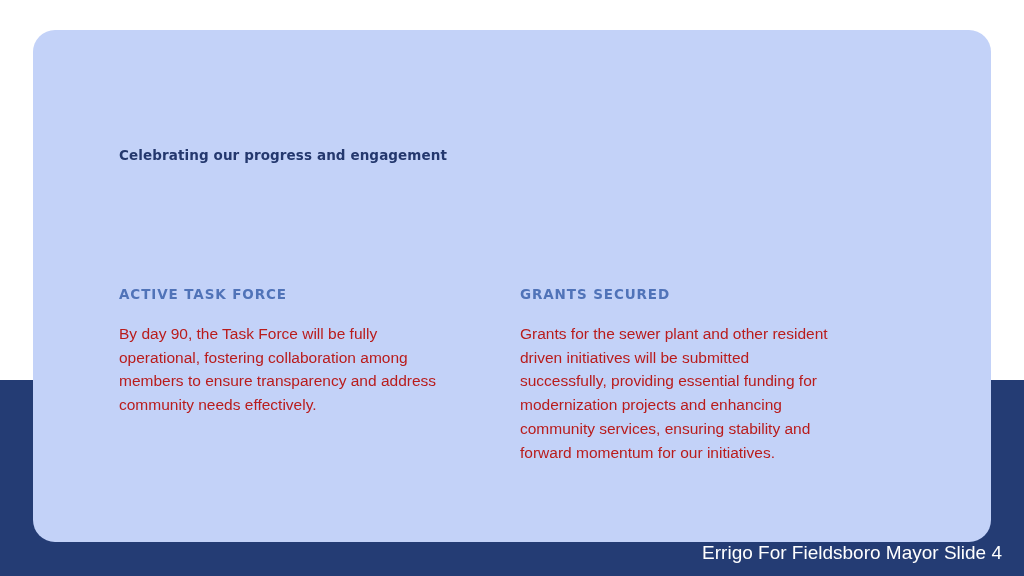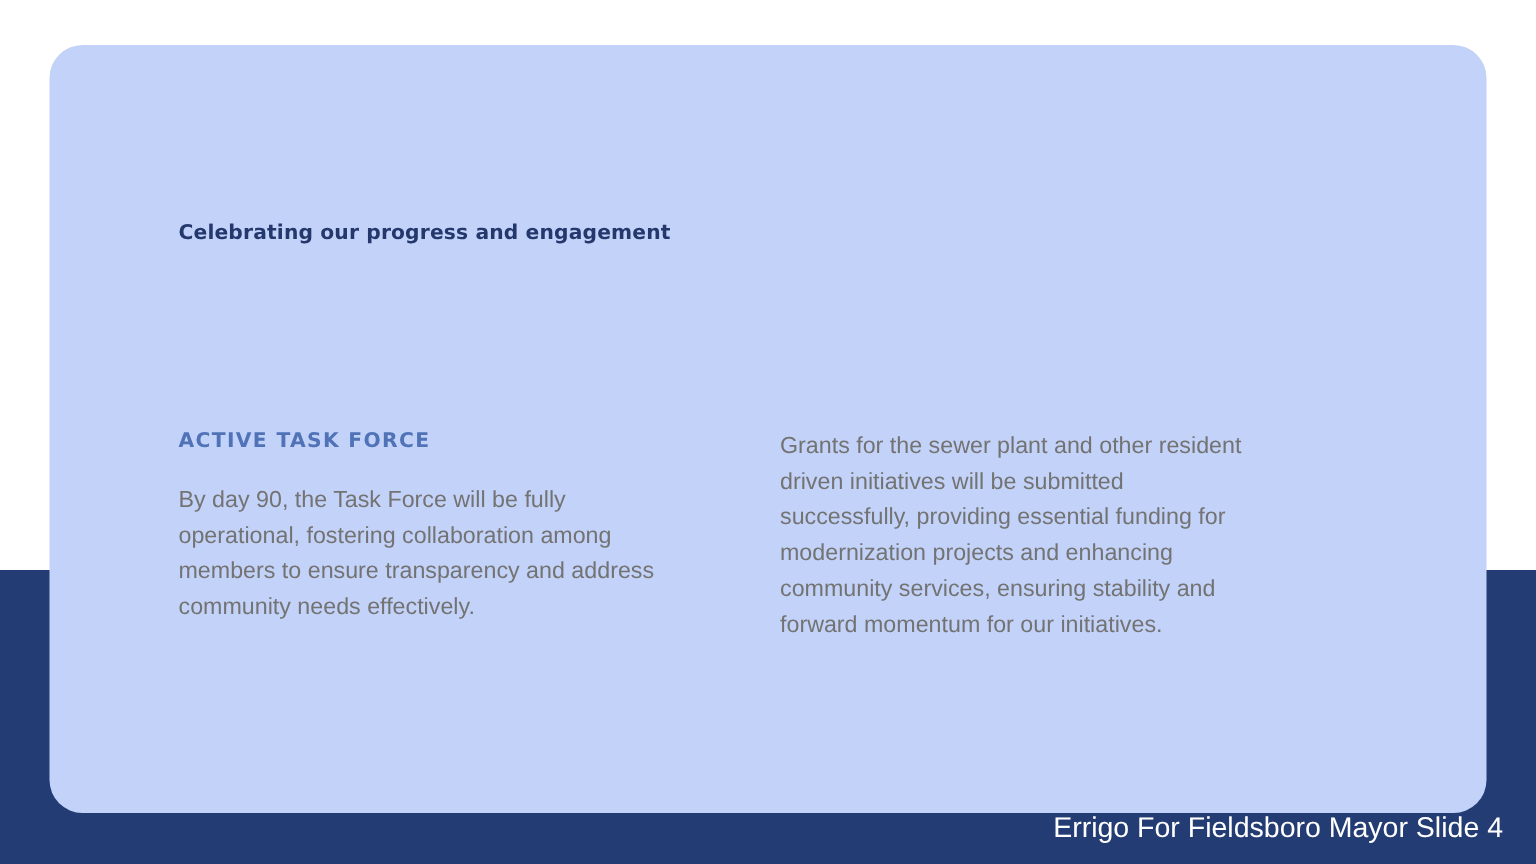--- a/index.html
+++ b/index.html
@@ -78,21 +78,21 @@
     font-size: 13.5px;
     letter-spacing: 0.9px;
     color: #5073b8;
     margin: 0 0 20px 0;
     text-transform: uppercase;
   }
   .col-body {
     font-family: "Liberation Sans", sans-serif;
     font-size: 15.5px;
     line-height: 1.53;
-    color: #737373;
+    color: #b91c1c;
     margin: 0;
   }
   .footer {
     position: absolute;
     right: 22px;
     bottom: 12px;
     font-family: "Liberation Sans", sans-serif;
     font-size: 19px;
     color: #ffffff;
     white-space: nowrap;
@@ -111,20 +111,21 @@
   <div class="subtitle">Celebrating our progress and engagement</div>
 
   <div class="columns">
 
     <div class="column">
       <div class="col-head">ACTIVE TASK FORCE</div>
       <p class="col-body">By day 90, the Task Force will be fully operational, fostering collaboration among members to ensure transparency and address community needs effectively.</p>
     </div>
 
     <div class="column">
+      <div class="col-head">GRANTS SECURED</div>
       <p class="col-body">Grants for the sewer plant and other resident driven initiatives will be submitted successfully, providing essential funding for modernization projects and enhancing community services, ensuring stability and forward momentum for our initiatives.</p>
     </div>
 
   </div>
 
   <div class="footer">Errigo For Fieldsboro Mayor Slide 4</div>
 
 </div>
 
 </body></html>

